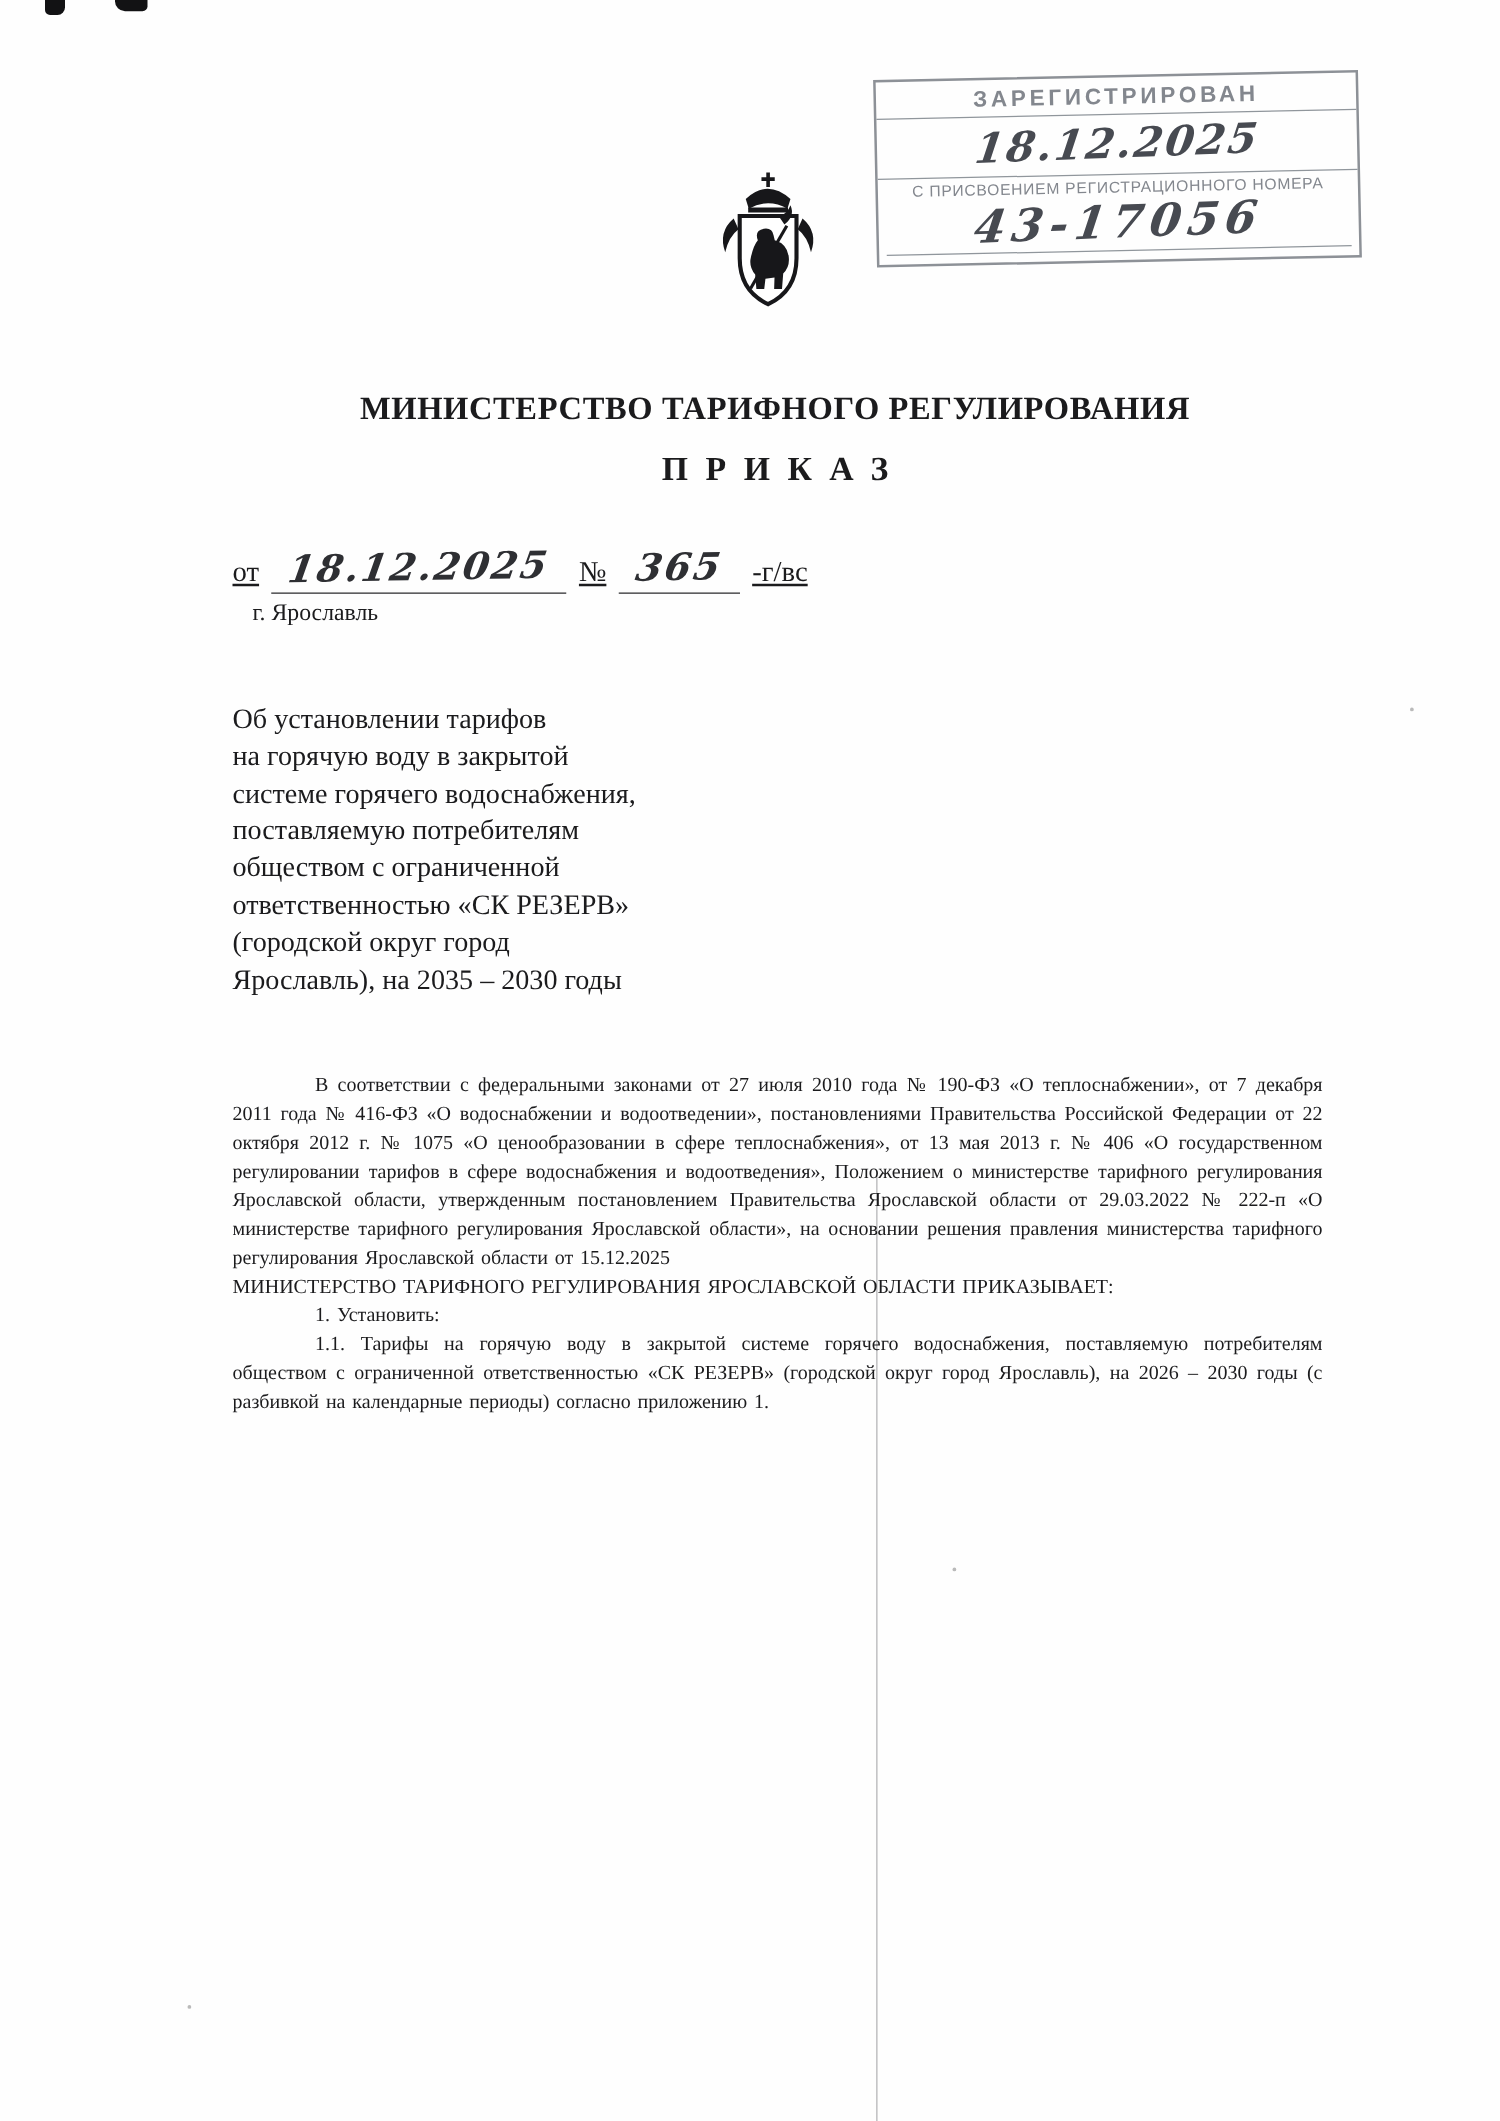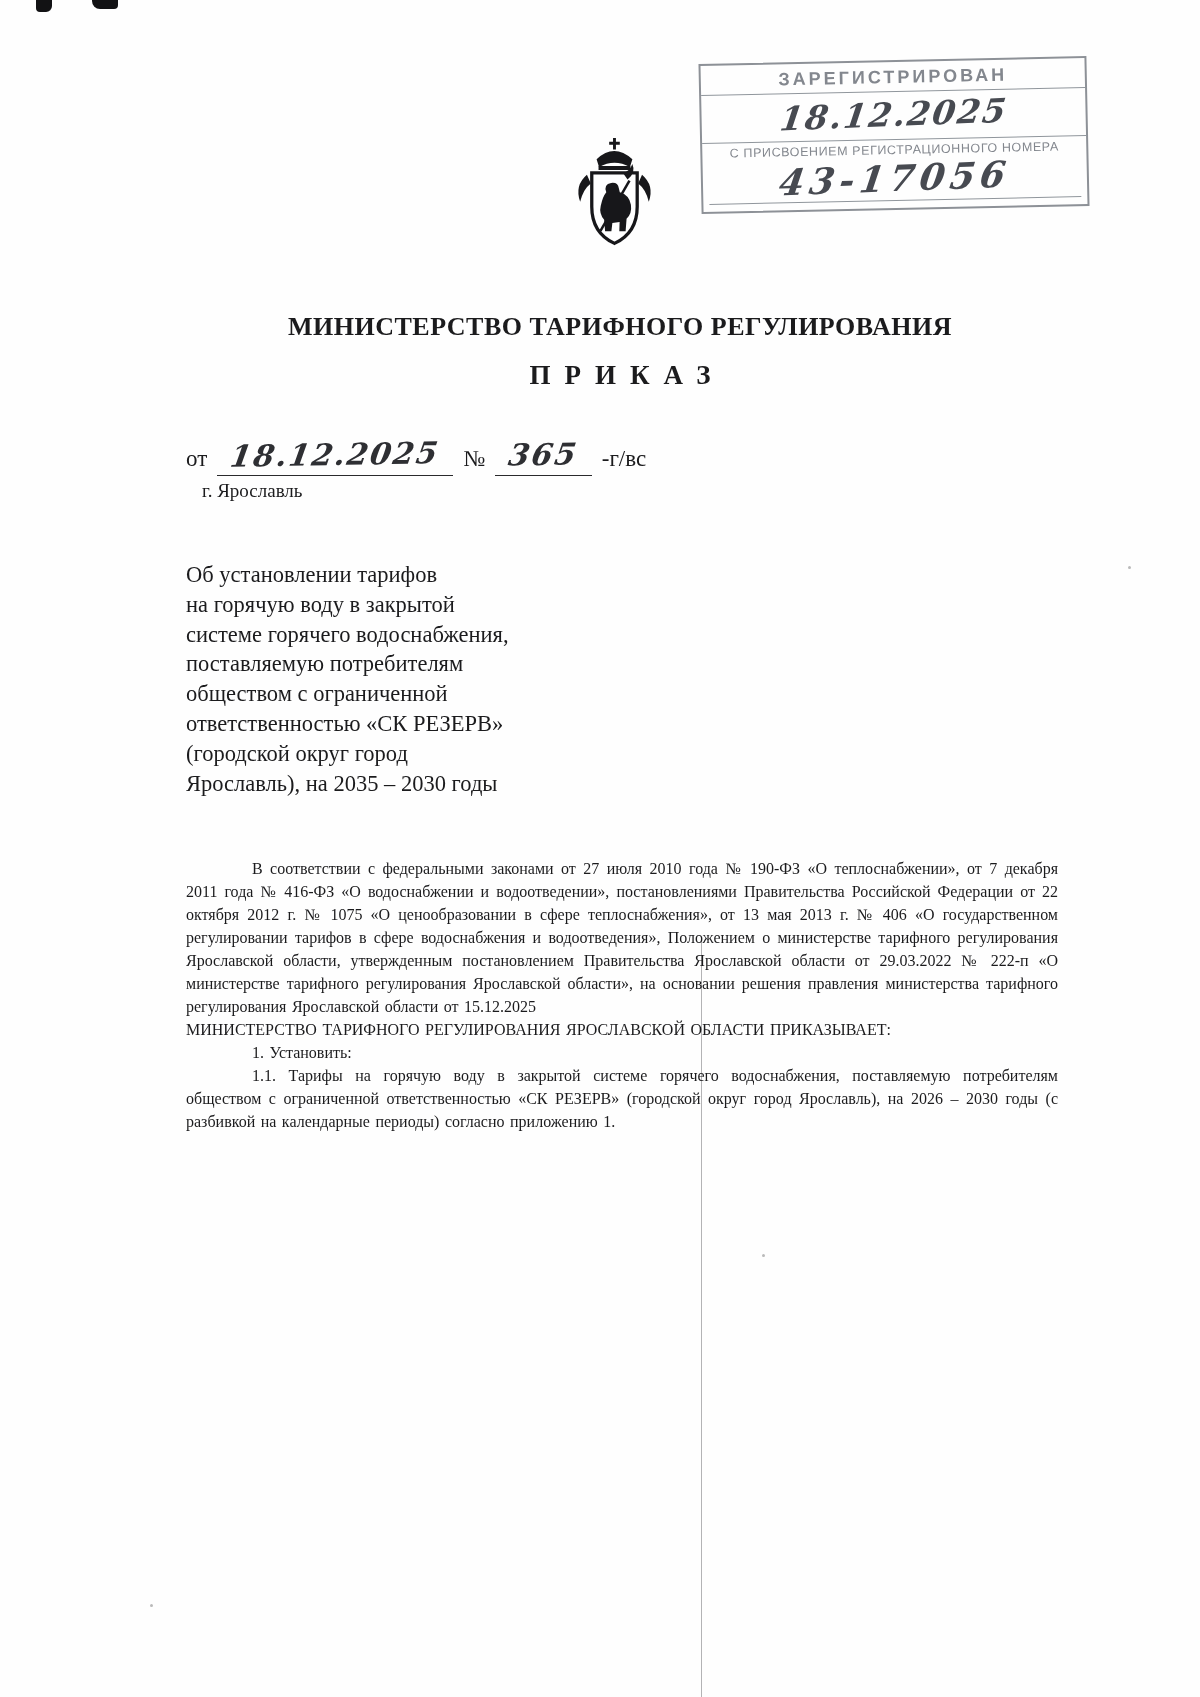--- a/index.html
+++ b/index.html
@@ -78,21 +78,21 @@
     text-align:center;font-weight:bold;font-size:27px;
     letter-spacing:14px;text-indent:14px;font-family:Liberation Serif, serif;
   }
 
   
   .meta-line{
     position:absolute;left:186px;top:438px;
     display:flex;align-items:flex-end;gap:10px;
     font-size:23px;
   }
-  .meta-line .typed{padding-bottom:4px;}
+  .meta-line .typed{padding-bottom:4px;text-decoration:underline;}
   .blank{
     border-bottom:1.6px solid #2a2a2c;
     padding:0 14px;line-height:34px;
   }
   .blank .hand{font-size:30px;font-weight:bold;color:#2e2f33;}
   .city{position:absolute;left:202px;top:480px;font-size:19px;}
 
   
   .subject{
     position:absolute;left:186px;top:560px;width:470px;

